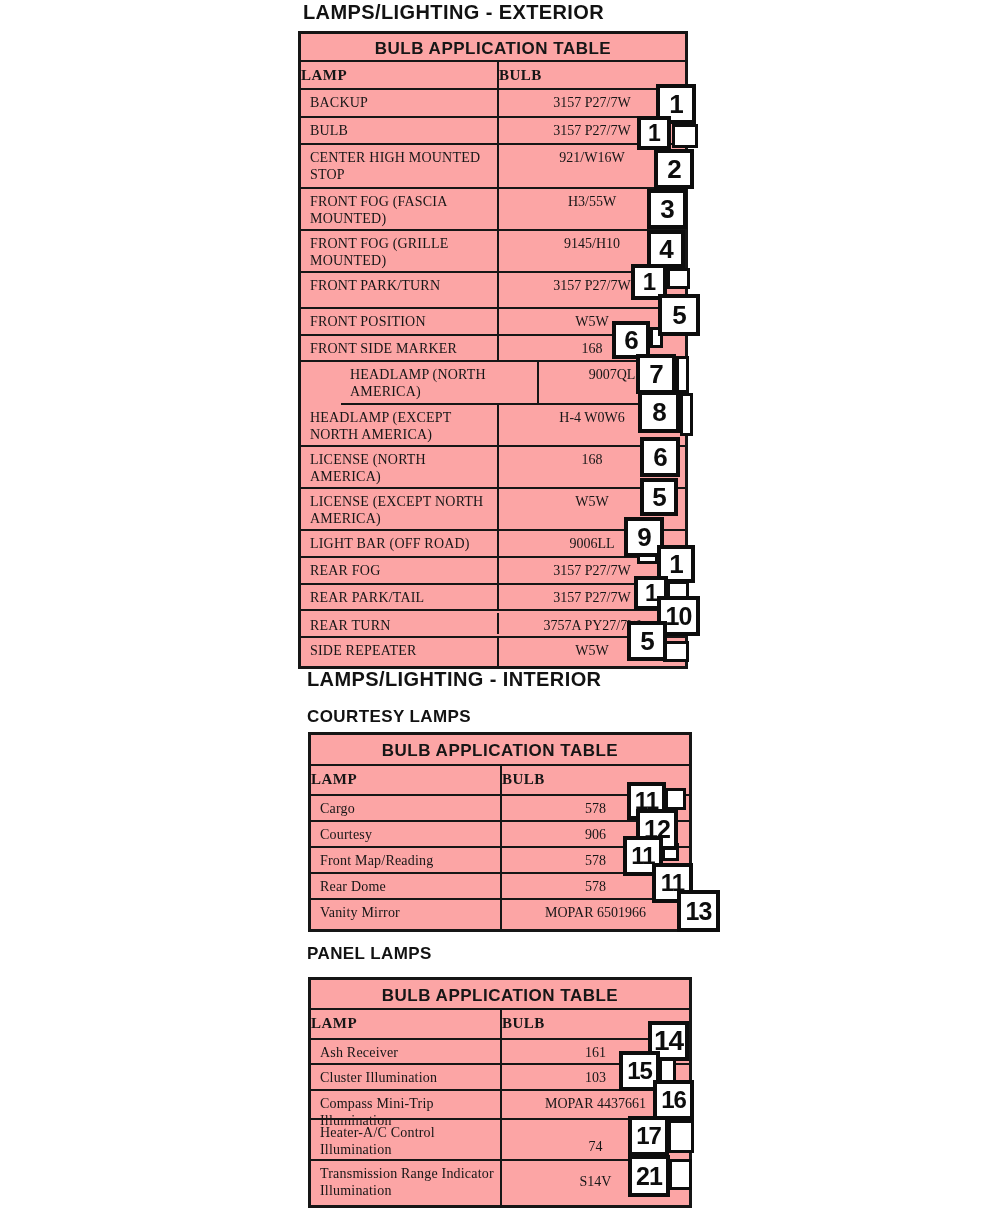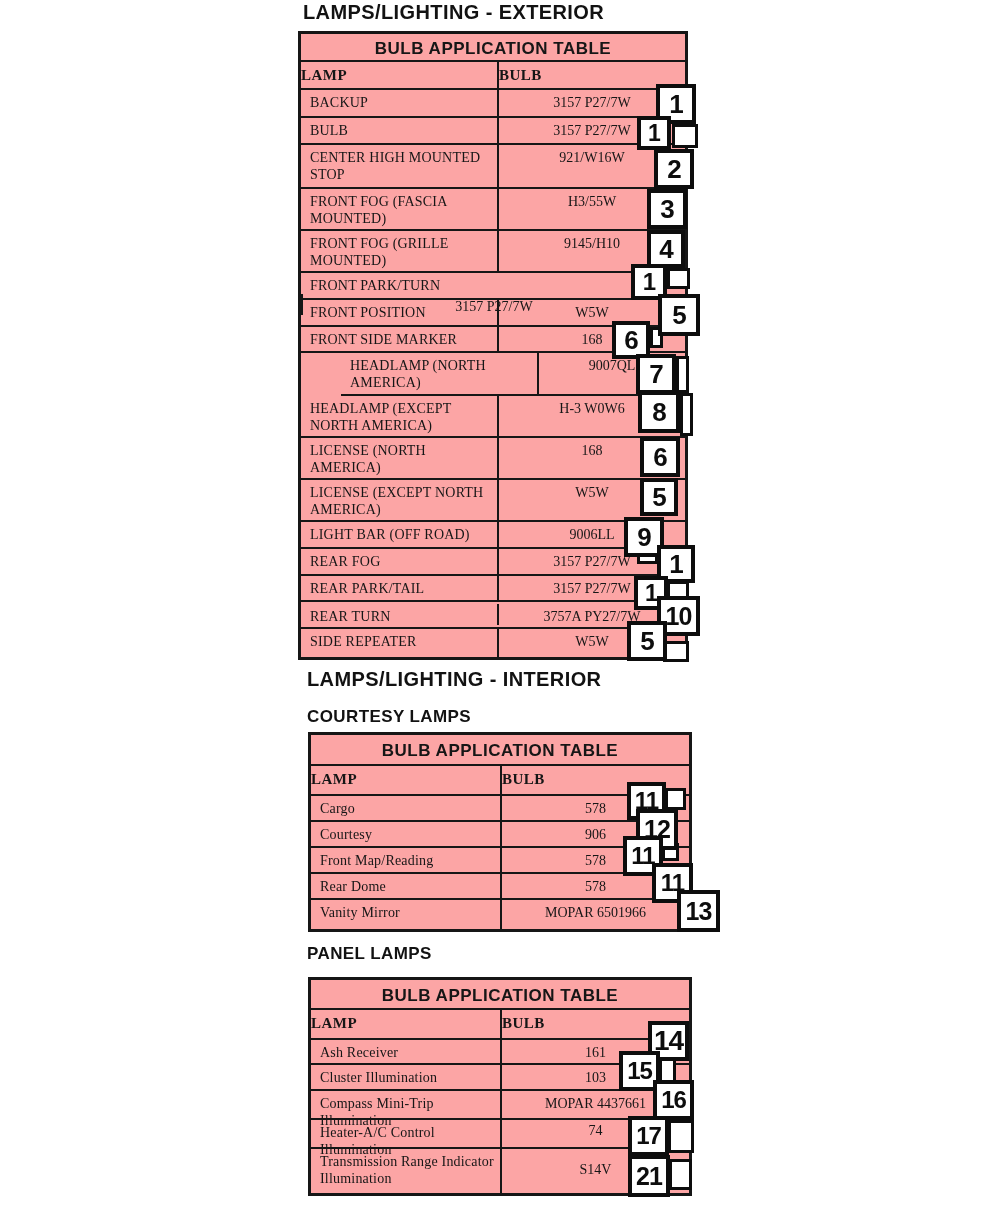--- a/index.html
+++ b/index.html
@@ -55,39 +55,39 @@
       <div class="cb">921/W16W</div>
     </div>
     <div class="row" style="height:42px;">
       <div class="cl">FRONT FOG (FASCIA MOUNTED)</div>
       <div class="cb">H3/55W</div>
     </div>
     <div class="row" style="height:42px;">
       <div class="cl">FRONT FOG (GRILLE MOUNTED)</div>
       <div class="cb">9145/H10</div>
     </div>
-    <div class="row" style="height:27px;flex-direction:column;">
+    <div class="row" style="height:36px;">
       <div class="cl">FRONT PARK/TURN</div>
       <div class="cb">3157 P27/7W</div>
     </div>
     <div class="row" style="height:27px;">
       <div class="cl">FRONT POSITION</div>
       <div class="cb">W5W</div>
     </div>
     <div class="row" style="height:26px;">
       <div class="cl">FRONT SIDE MARKER</div>
       <div class="cb">168</div>
     </div>
     <div class="row" style="height:43px;margin-left:40px;">
       <div class="cl">HEADLAMP (NORTH AMERICA)</div>
       <div class="cb">9007QL</div>
     </div>
     <div class="row" style="height:42px;">
       <div class="cl">HEADLAMP (EXCEPT NORTH AMERICA)</div>
-      <div class="cb">H-3 W0W6</div>
+      <div class="cb">H-4 W0W6</div>
     </div>
     <div class="row" style="height:42px;">
       <div class="cl">LICENSE (NORTH AMERICA)</div>
       <div class="cb">168</div>
     </div>
     <div class="row" style="height:42px;">
       <div class="cl">LICENSE (EXCEPT NORTH AMERICA)</div>
       <div class="cb">W5W</div>
     </div>
     <div class="row" style="height:27px;">
@@ -193,23 +193,23 @@
       <div class="cb">161</div>
     </div>
     <div class="row" style="height:26px;">
       <div class="cl">Cluster Illumination</div>
       <div class="cb">103</div>
     </div>
     <div class="row" style="height:29px;">
       <div class="cl">Compass Mini-Trip Illumination</div>
       <div class="cb">MOPAR 4437661</div>
     </div>
-    <div class="row" style="height:29px;">
+    <div class="row" style="height:41px;">
       <div class="cl">Heater-A/C Control Illumination</div>
-      <div class="cb" style="padding-top:2px;">74</div>
+      <div class="cb" style="padding-top:18px;">74</div>
     </div>
     <div class="row" style="height:44px;">
       <div class="cl">Transmission Range Indicator Illumination</div>
       <div class="cb" style="padding-top:12px;">S14V</div>
     </div>
   </div>
 
   <div class="ghost" style="left:659px;top:1058px;width:17px;height:27px;"></div>
   <div class="ghost" style="left:668px;top:1120px;width:26px;height:33px;"></div>
   <div class="ghost" style="left:669px;top:1159px;width:23px;height:31px;"></div>

